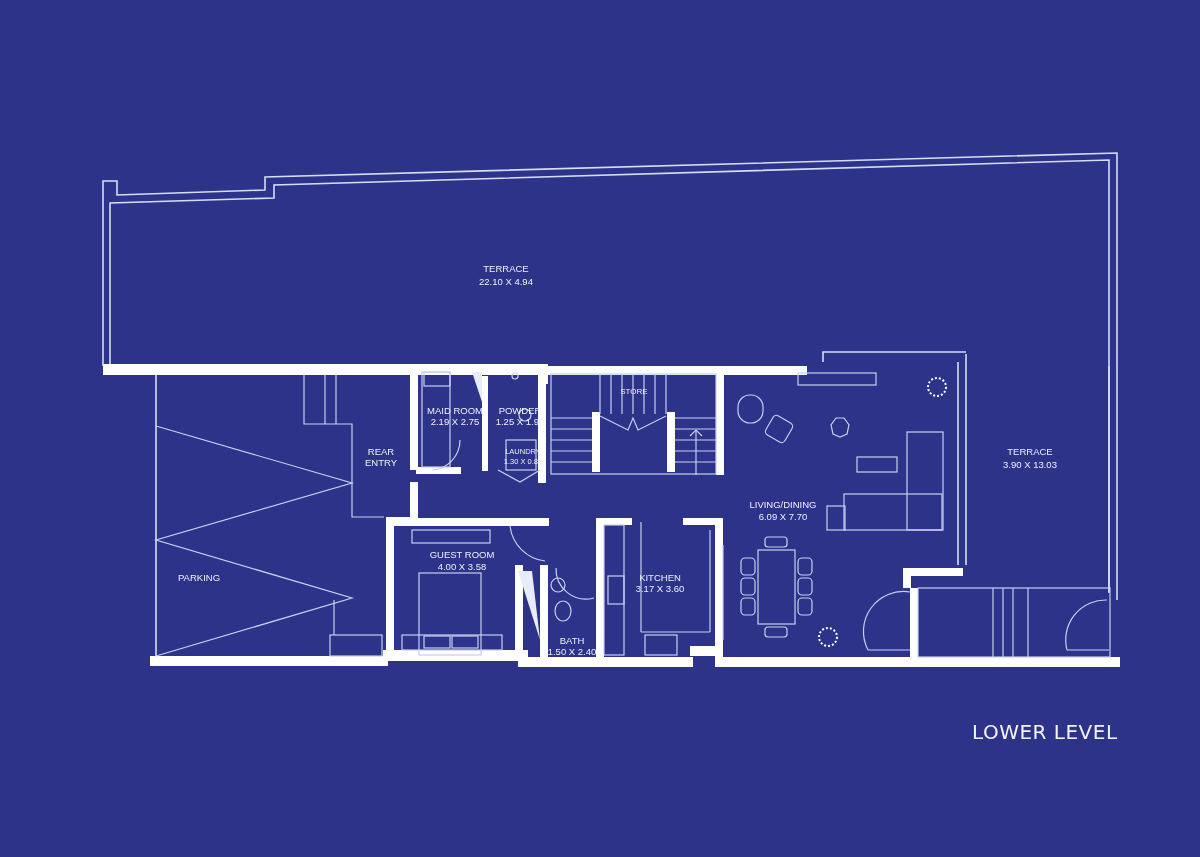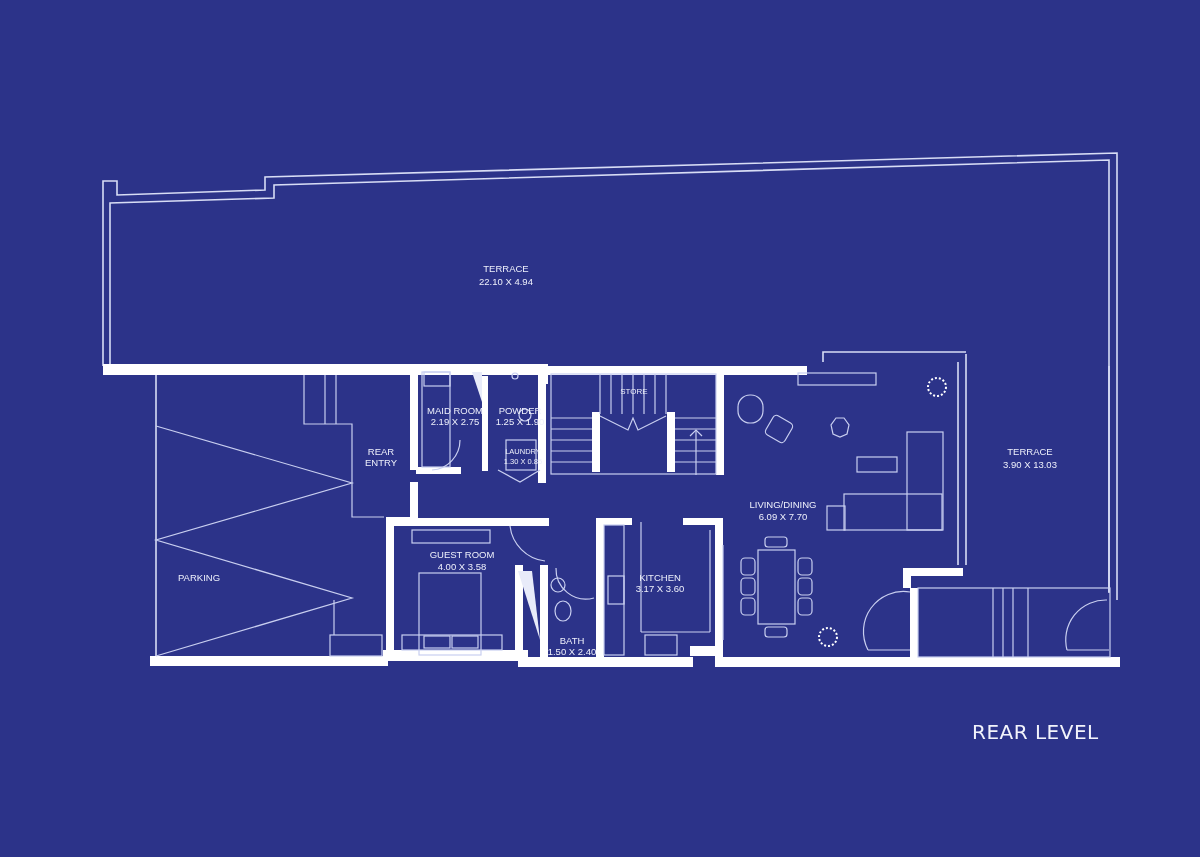--- a/index.html
+++ b/index.html
@@ -203,13 +203,13 @@
     <text class="lbl" x="660" y="581">KITCHEN</text>
     <text class="lbl" x="660" y="592">3.17 X 3.60</text>
 
     <text class="lbl" x="572" y="644">BATH</text>
     <text class="lbl" x="572" y="655">1.50 X 2.40</text>
 
     <text class="lbl" x="199" y="581">PARKING</text>
   </g>
 </svg>
 
-<div class="title">REAR LEVEL</div>
+<div class="title">LOWER LEVEL</div>
 
 </body></html>

